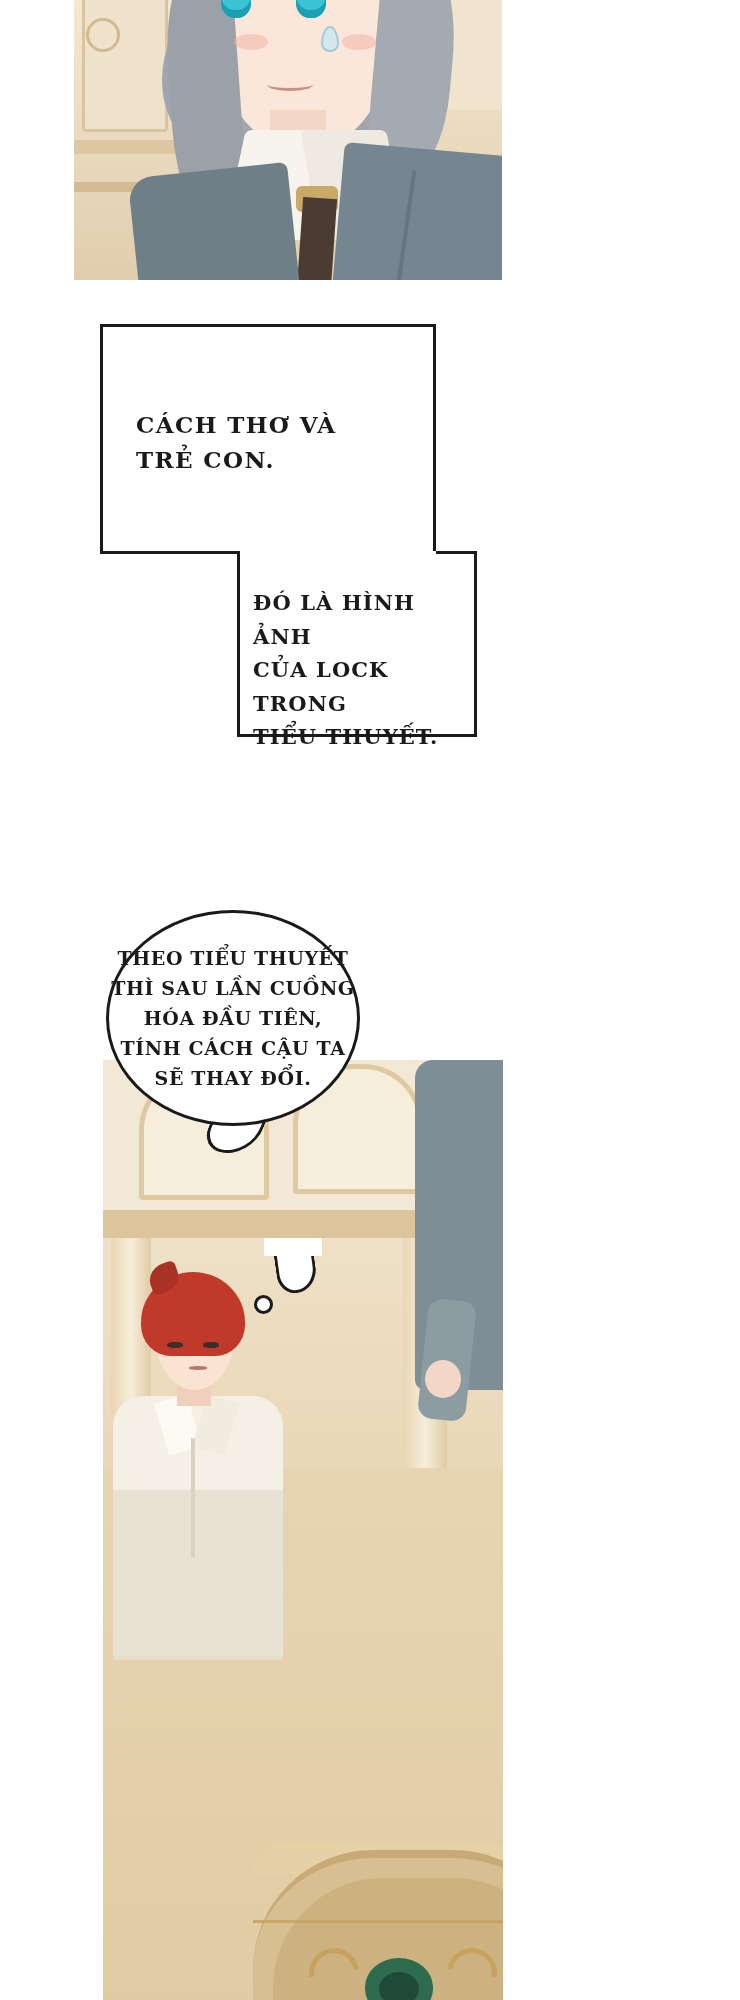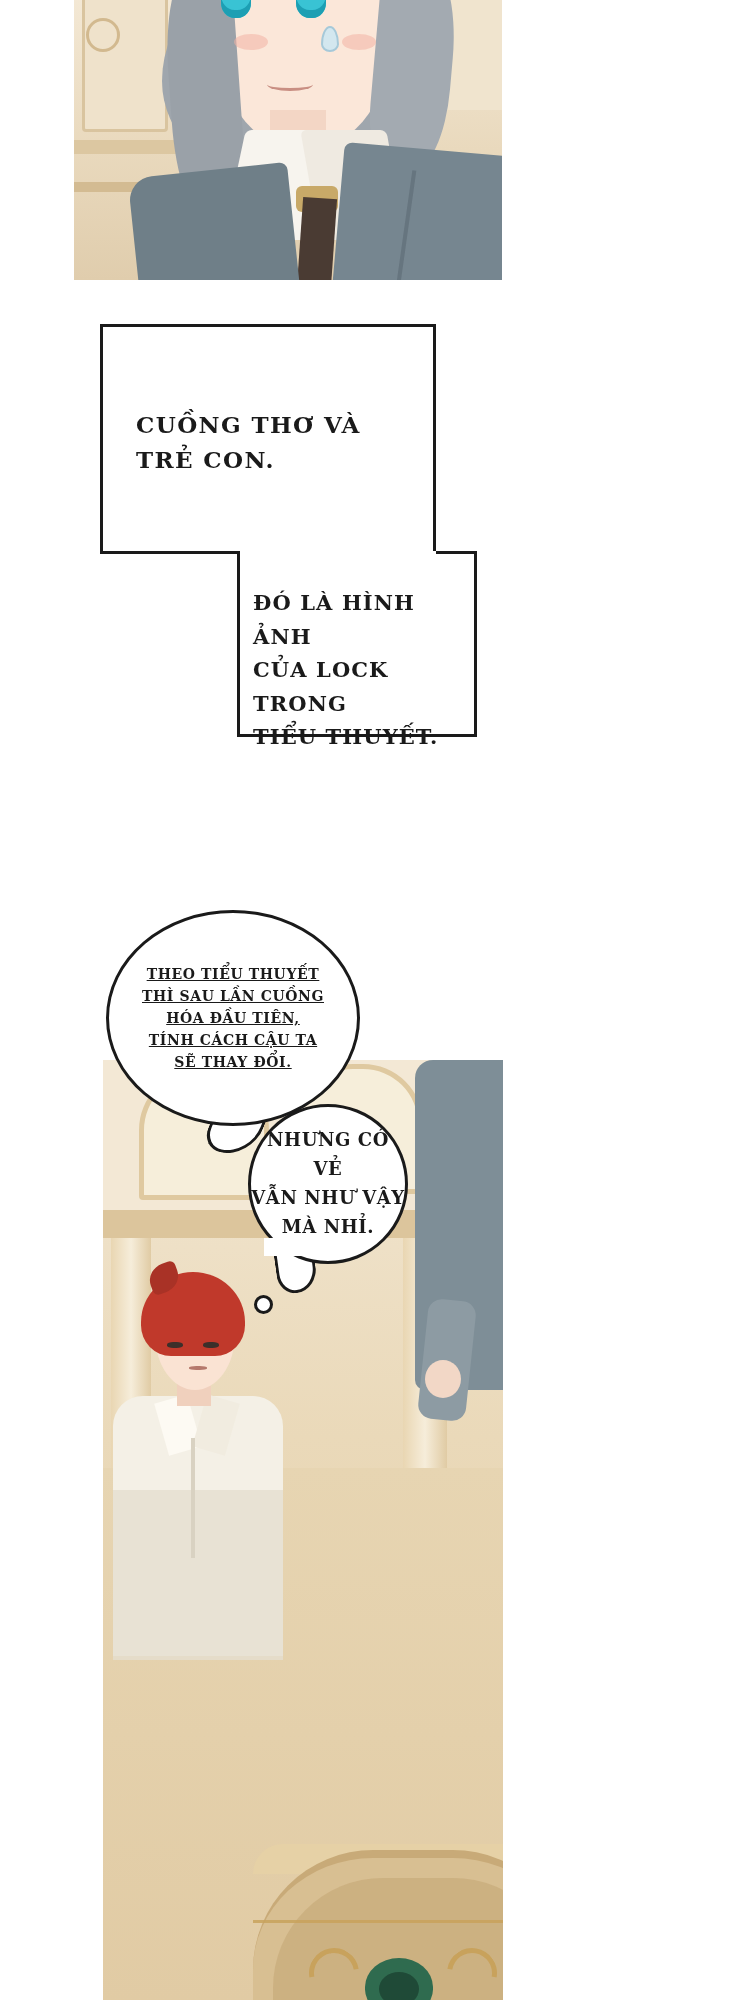--- a/index.html
+++ b/index.html
@@ -523,24 +523,23 @@
   }
   .bubble1 {
     left: 106px;
     top: 910px;
     width: 254px;
     height: 216px;
     border-radius: 50% / 50%;
     z-index: 5;
   }
   .bubble1 .bubble-text {
-    font-size: 14px;
+    font-size: 19px;
     line-height: 1.58;
     letter-spacing: .6px;
-    text-decoration: underline;
   }
   .bubble1-tail {
     position: absolute;
     left: 210px;
     top: 1100px;
     width: 46px;
     height: 52px;
     background: #ffffff;
     border-left: 3px solid #1a1a1a;
     border-right: 3px solid #1a1a1a;
@@ -634,21 +633,21 @@
     <div class="p1-collar-r"></div>
     <div class="p1-tieknot"></div>
     <div class="p1-tie"></div>
     <div class="p1-coat-l"></div>
     <div class="p1-coat-r"></div>
     <div class="p1-coat-fold"></div>
   </div>
 
   <div class="narr-box narr1"></div>
   <div class="narr1-bottom"></div>
-  <div class="narr1-text">CUỒNG THƠ VÀ
+  <div class="narr1-text">CÁCH THƠ VÀ
 TRẺ CON.</div>
 
   <div class="narr-box narr2"></div>
   <div class="narr2-topline"></div>
   <div class="narr2-text">ĐÓ LÀ HÌNH ẢNH
 CỦA LOCK TRONG
 TIỂU THUYẾT.</div>
 
   <div class="panel2">
     <div class="p2-bg"></div>
@@ -691,21 +690,16 @@
   <div class="bubble bubble1">
     <div class="bubble-text">THEO TIỂU THUYẾT
 THÌ SAU LẦN CUỒNG
 HÓA ĐẦU TIÊN,
 TÍNH CÁCH CẬU TA
 SẼ THAY ĐỔI.</div>
   </div>
   <div class="bubble1-mask"></div>
 
   <div class="bubble2-tail"></div>
-  <div class="bubble bubble2">
-    <div class="bubble-text">NHƯNG CÓ VẺ
-VẪN NHƯ VẬY
-MÀ NHỈ.</div>
-  </div>
   <div class="bubble2-mask"></div>
   <div class="bubble-dot dot1"></div>
 
 </div>
 
 </body></html>

